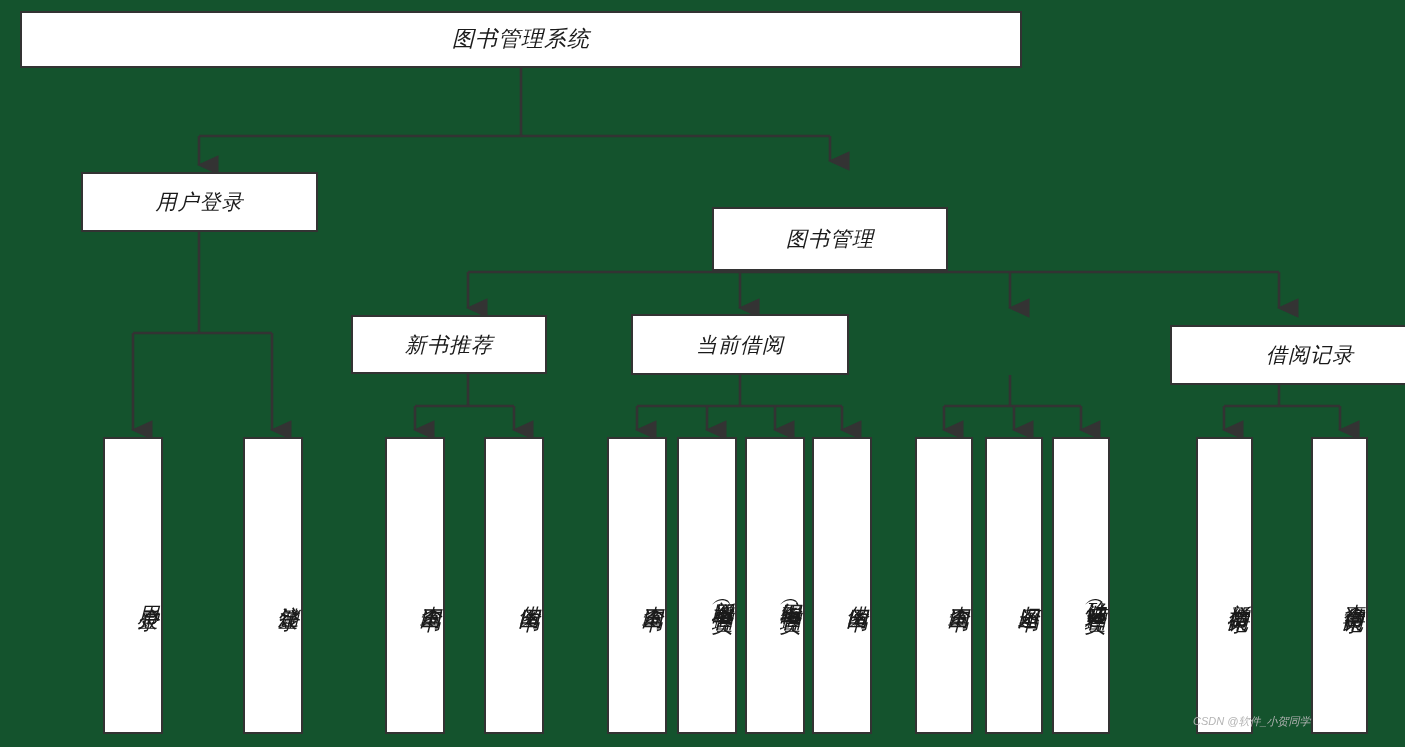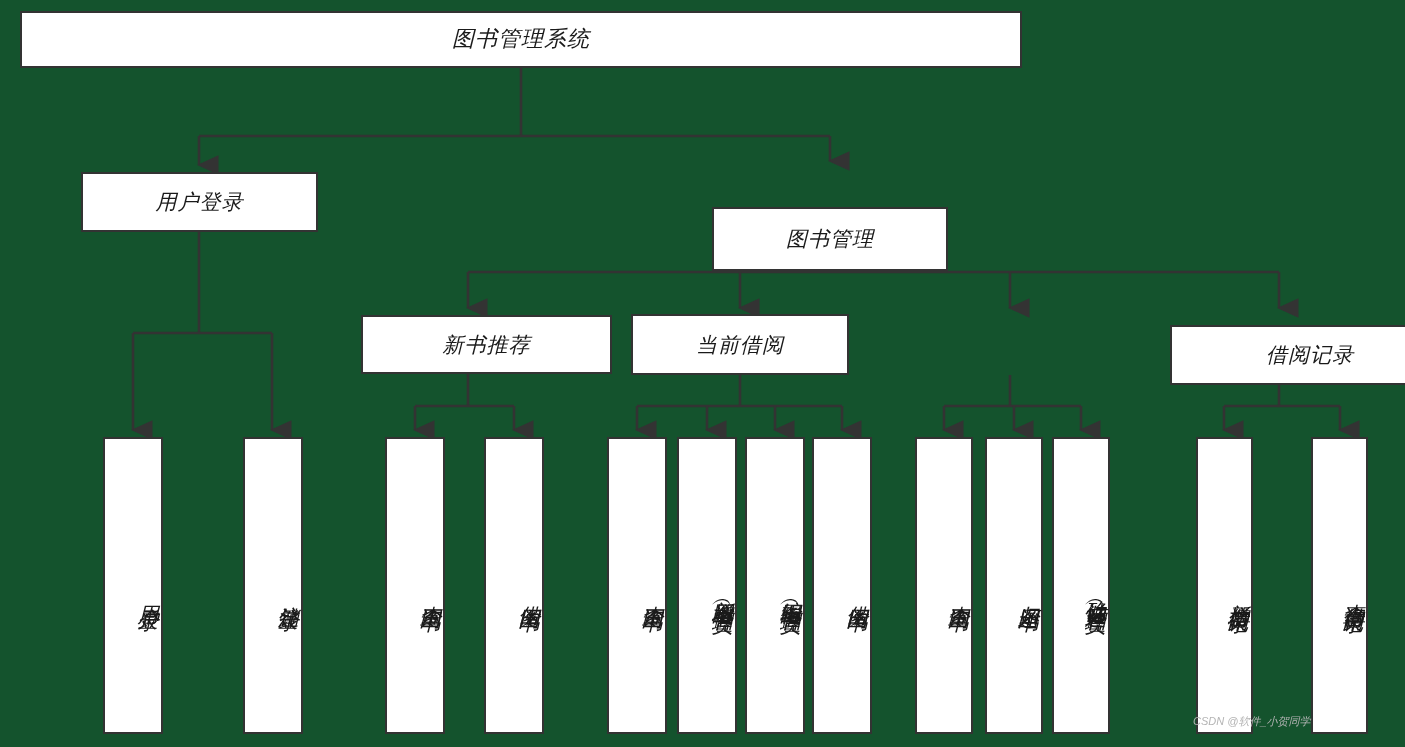--- a/index.html
+++ b/index.html
@@ -121,21 +121,21 @@
       <path d="M 1340 406 L 1340 430" marker-end="url(#arrow)"></path>
     </g>
   </svg>
 
   <div class="node horiz root" style="left:20px; top:11px; width:1002px; height:57px;">图书管理系统</div>
 
   <div class="node horiz" style="left:81px; top:172px; width:237px; height:60px;">用户登录</div>
 
   <div class="node horiz" style="left:712px; top:168px; width:236px; height:64px;margin-top:39px;">图书管理</div>
 
-  <div class="node horiz" style="left:361px; top:315px; width:251px; height:59px;">新书推荐</div>
+  <div class="node horiz" style="left:351px; top:315px; width:196px; height:59px;">新书推荐</div>
 
   <div class="node horiz" style="left:631px; top:314px; width:218px; height:61px;">当前借阅</div>
 
 
   <div class="node horiz" style="left:1170px; top:325px; width:242px; height:60px;padding-left:38px;">借阅记录</div>
 
   <div class="node vert" style="left:103px; top:437px; width:60px; height:297px;">用户登录</div>
 
   <div class="node vert" style="left:243px; top:437px; width:60px; height:297px;">注销登录</div>
 

